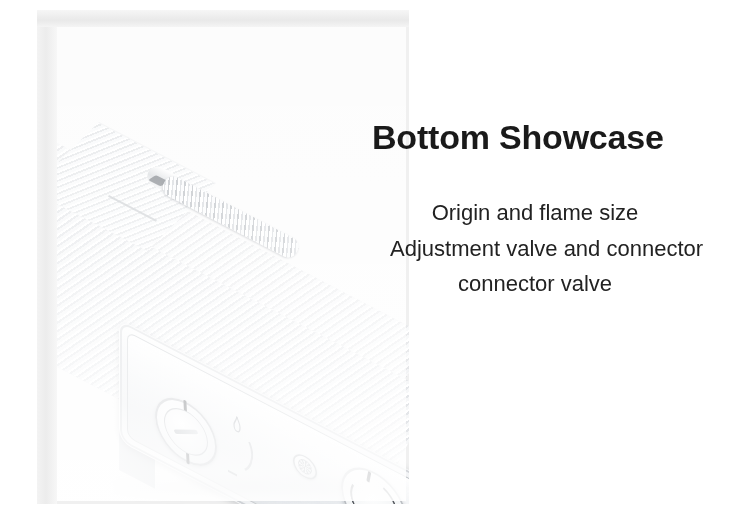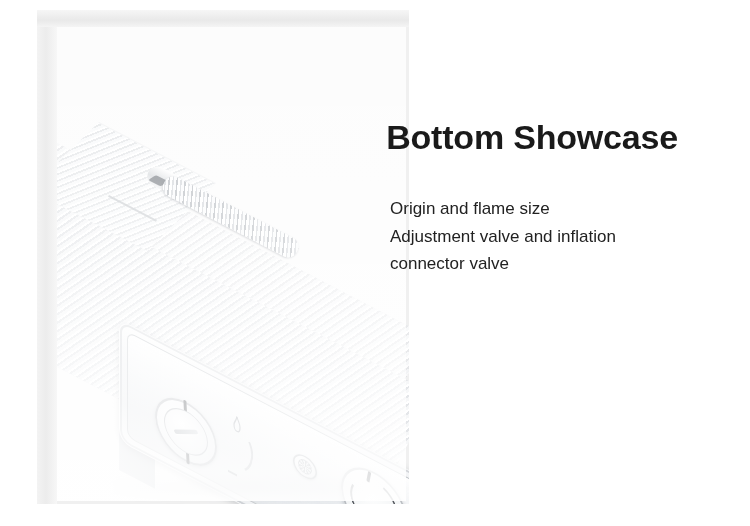--- a/index.html
+++ b/index.html
@@ -315,33 +315,34 @@
   
   .text-col{
     position:absolute;
     left:372px; top:0;
     width:378px; height:526px;
   }
   .headline{
     position:absolute;
     left:0; top:118px;
     width:320px;
-    text-align:center;
+    text-align:left;
     font-size:34px;
     font-weight:bold;
     color:#1a1a1a;
     letter-spacing:-.2px;
     line-height:1.12;
     white-space:nowrap;
   }
   .subtext{
     position:absolute;
     left:18px; top:195px;
     width:290px;
-    font-size:17px;
+    text-align:center;
+    font-size:22px;
     font-weight:normal;
     color:#222222;
     line-height:1.62;
   }
   .subtext div{ white-space:nowrap; }
 </style>
 </head>
 <body>
 
 <div class="stage">
@@ -396,18 +397,18 @@
     </div>
     <div class="frame-edge-left"></div>
     <div class="frame-edge-top"></div>
   </div>
 
   <div class="text-col">
     <div class="headline">Bottom Showcase</div>
 
     <div class="subtext">
       <div>Origin and flame size</div>
-      <div>Adjustment valve and inflation</div>
+      <div>Adjustment valve and connector</div>
       <div>connector valve</div>
     </div>
   </div>
 
 </div>
 
 </body></html>

